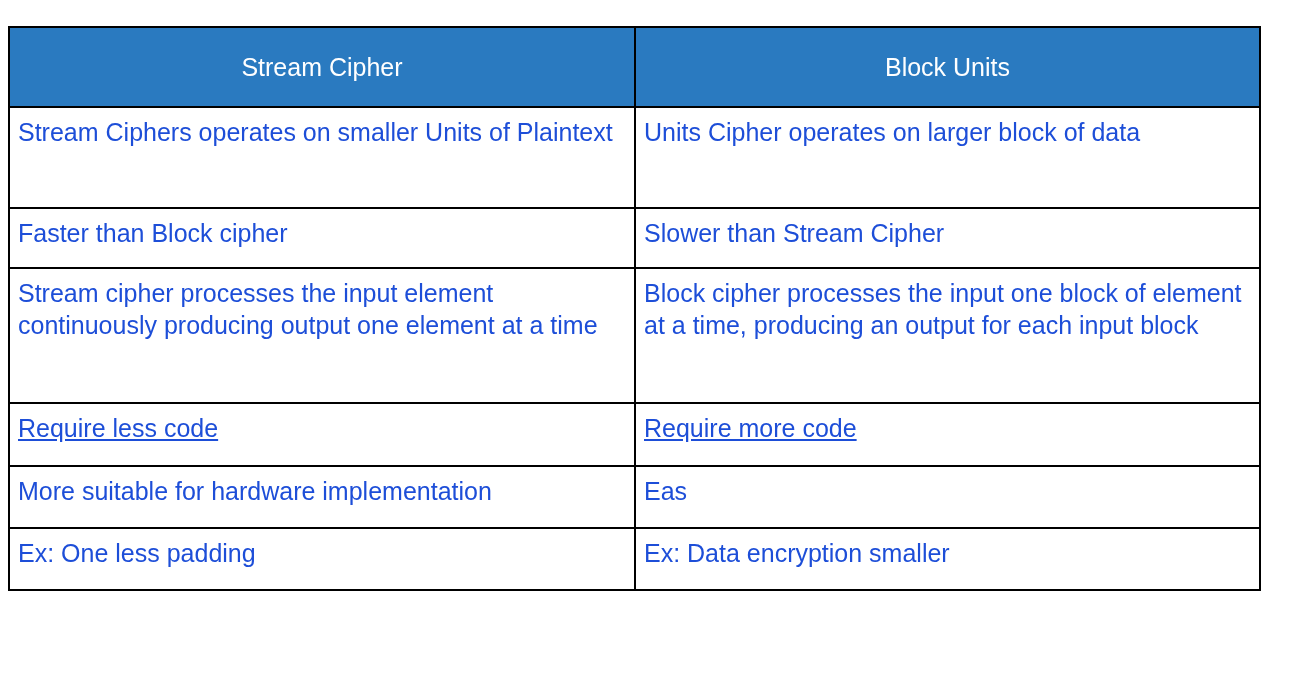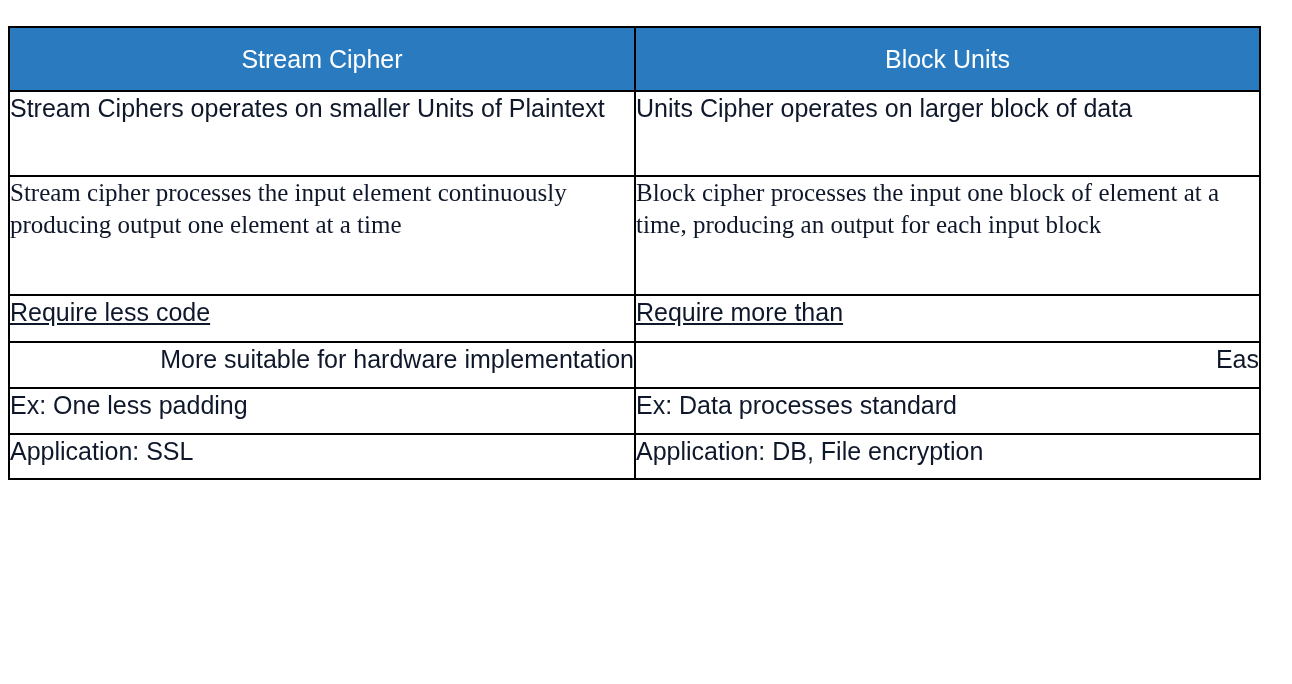--- a/index.html
+++ b/index.html
@@ -28,50 +28,50 @@
     border-collapse: collapse;
     table-layout: fixed;
     background: #ffffff;
   }
   #comparison-table col.col-left  { width: 626px; }
   #comparison-table col.col-right { width: 625px; }
 
   #comparison-table th,
   #comparison-table td {
     border: 2px solid #000000;
-    padding: 0;
+    padding: 8px;
     margin: 0;
   }
 
   thead th {
     background: #2A7AC0;
     color: #ffffff;
     height: 62px;
     text-align: center;
     vertical-align: middle;
     font-size: 25px;
     font-weight: normal;
     line-height: 1.2;
   }
 
   tbody td {
     vertical-align: top;
     text-align: left;
-    color: #0f172a;
+    color: #1d4ed8;
     font-size: 25px;
     font-weight: normal;
     line-height: 32px;
     padding: 10px 10px 10px 11px;
   }
 
   tbody tr.r-1 td { height: 83px; }
   tbody tr.r-2 td { height: 42px; }
-  tbody tr.r-3 td { height: 117px; font-family: Liberation Serif, serif; }
+  tbody tr.r-3 td { height: 117px; }
   tbody tr.r-4 td { height: 45px; text-decoration: underline; }
-  tbody tr.r-5 td { height: 44px; text-align: right; }
+  tbody tr.r-5 td { height: 44px; }
   tbody tr.r-6 td { height: 44px; }
   tbody tr.r-7 td { height: 43px; }
 </style>
 </head>
 <body>
 
 <div id="page">
 
   <table id="comparison-table">
     <colgroup>
@@ -84,36 +84,36 @@
         <th>Stream Cipher</th>
         <th>Block Units</th>
       </tr>
     </thead>
 
     <tbody>
       <tr class="r-1">
         <td>Stream Ciphers operates on smaller Units of Plaintext</td>
         <td>Units Cipher operates on larger block of data</td>
       </tr>
+      <tr class="r-2">
+        <td>Faster than Block cipher</td>
+        <td>Slower than Stream Cipher</td>
+      </tr>
       <tr class="r-3">
         <td>Stream cipher processes the input element continuously producing output one element at a time</td>
         <td>Block cipher processes the input one block of element at a time, producing an output for each input block</td>
       </tr>
       <tr class="r-4">
         <td>Require less code</td>
-        <td>Require more than</td>
+        <td>Require more code</td>
       </tr>
       <tr class="r-5">
         <td>More suitable for hardware implementation</td>
         <td>Eas</td>
       </tr>
       <tr class="r-6">
         <td>Ex: One less padding</td>
-        <td>Ex: Data processes standard</td>
-      </tr>
-      <tr class="r-7">
-        <td>Application: SSL</td>
-        <td>Application: DB, File encryption</td>
+        <td>Ex: Data encryption smaller</td>
       </tr>
     </tbody>
   </table>
 
 </div>
 
 </body></html>

